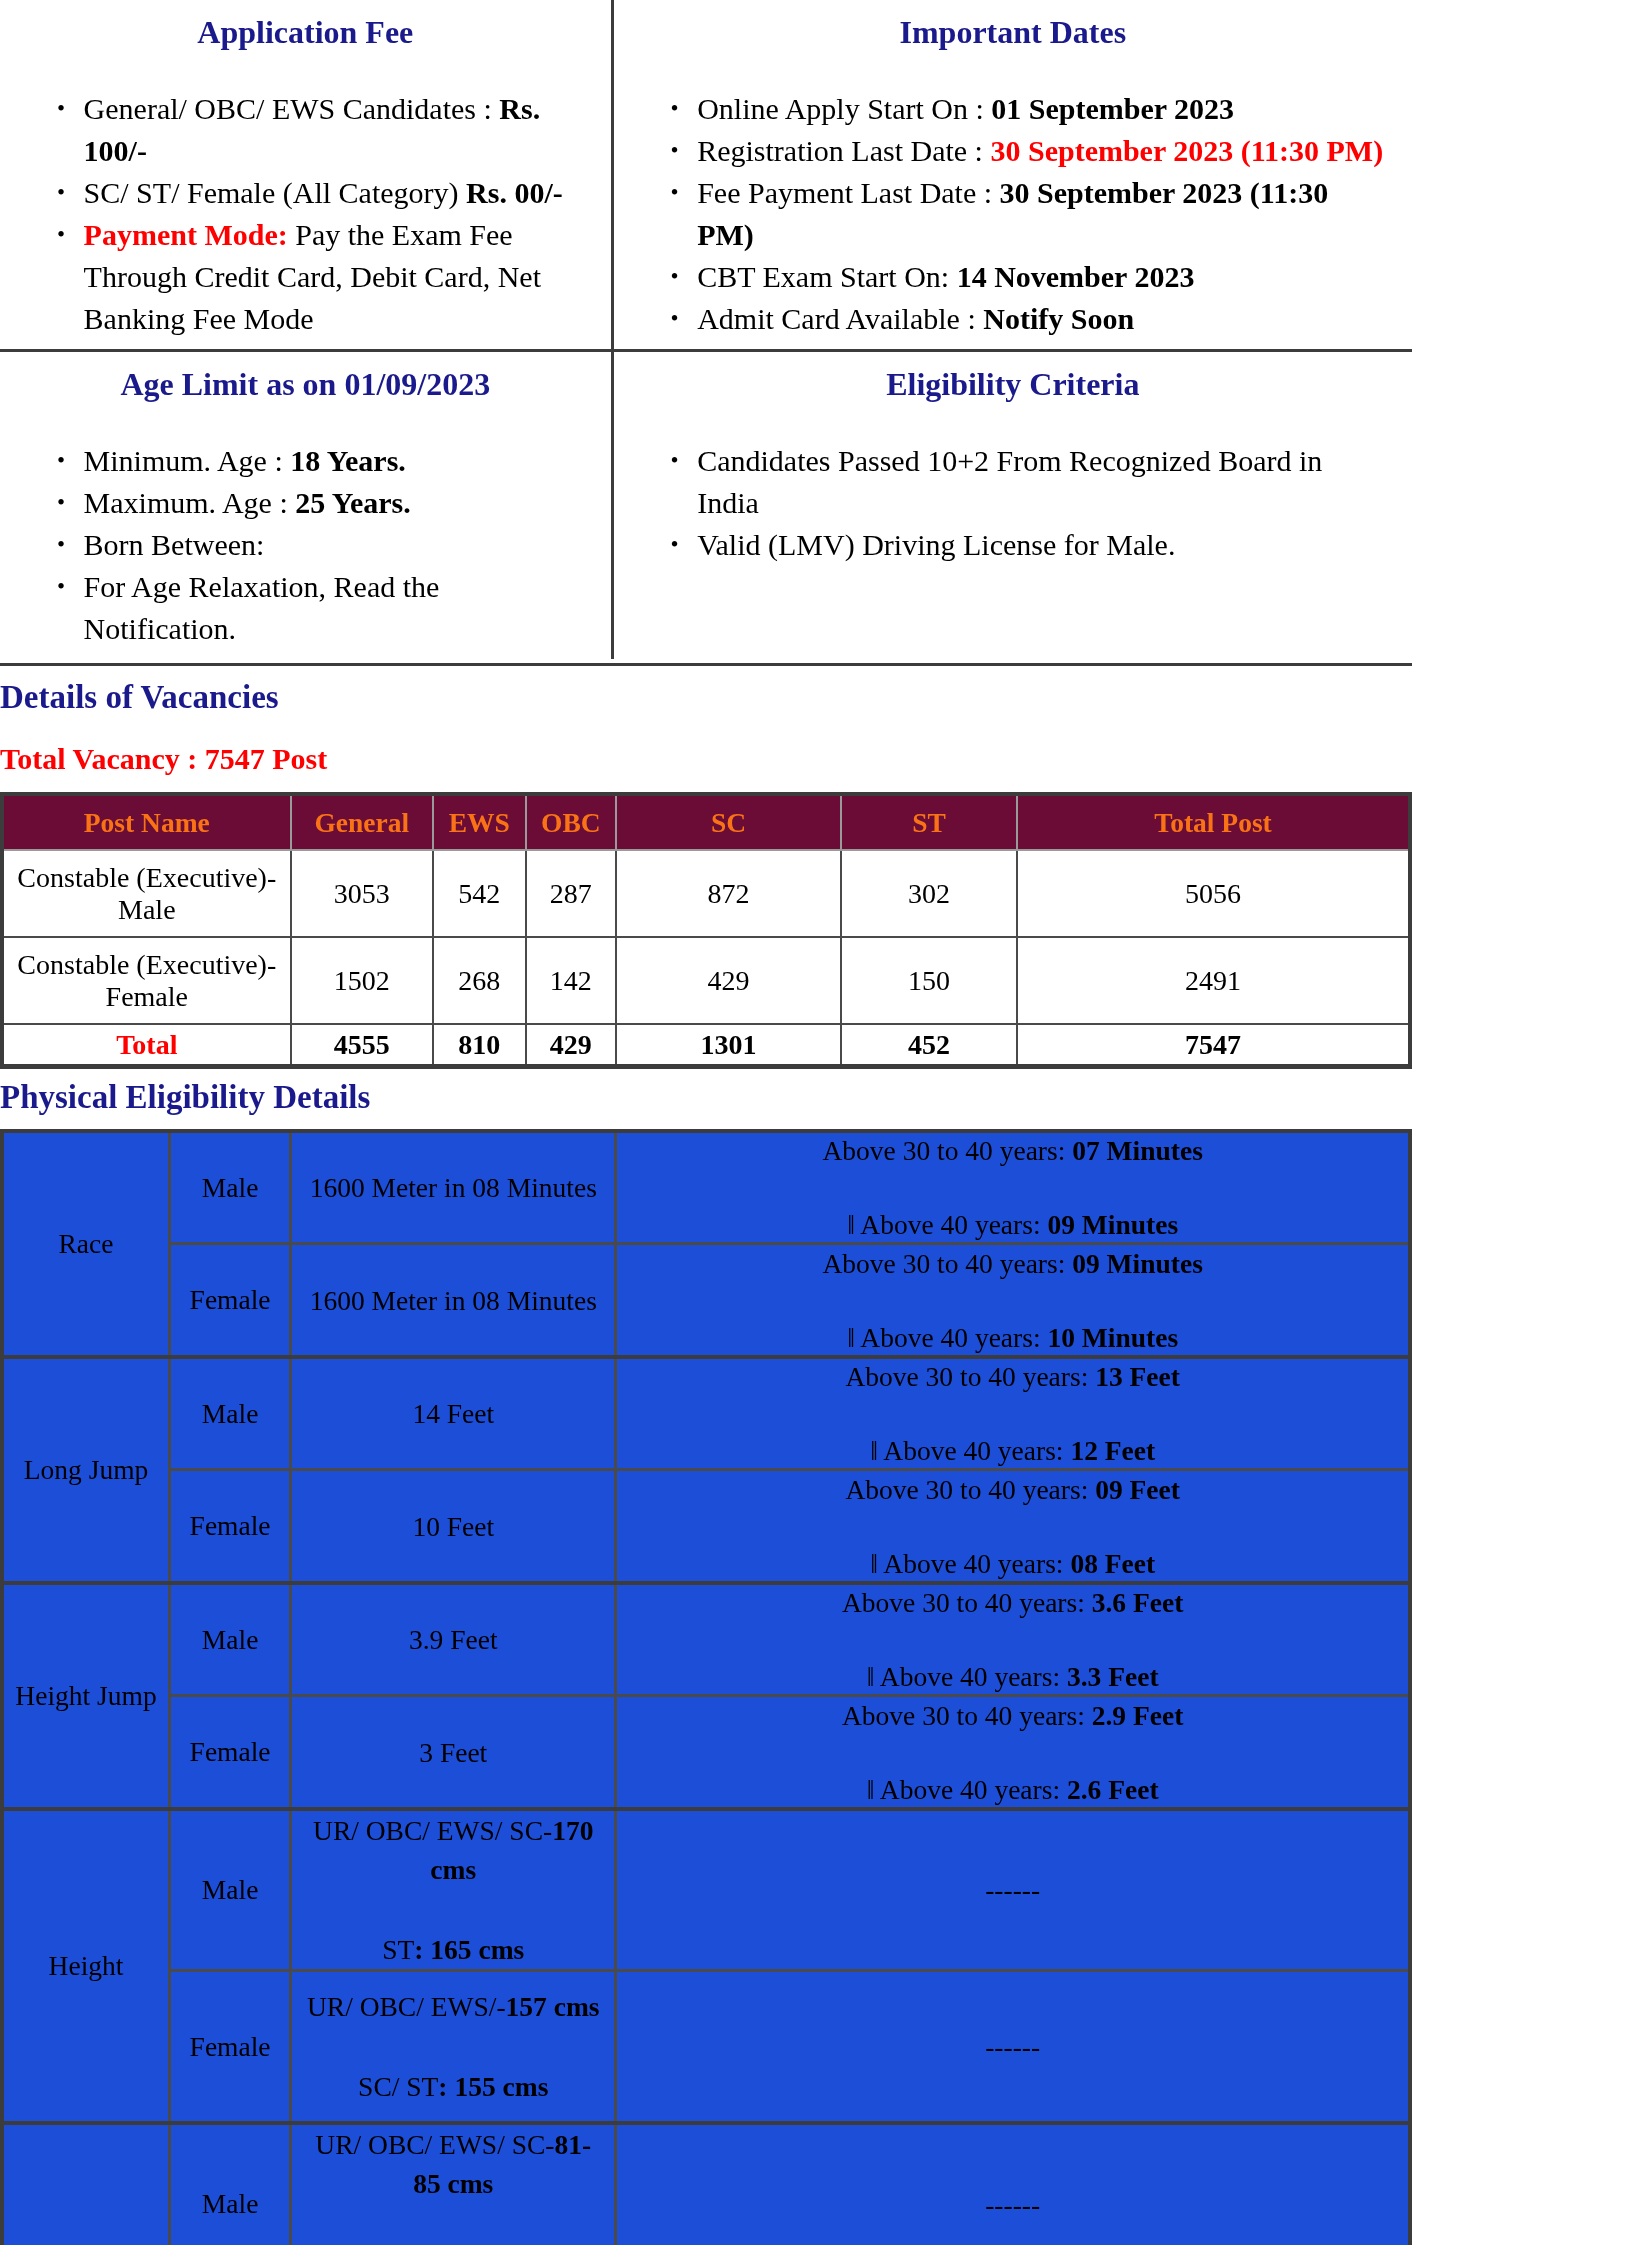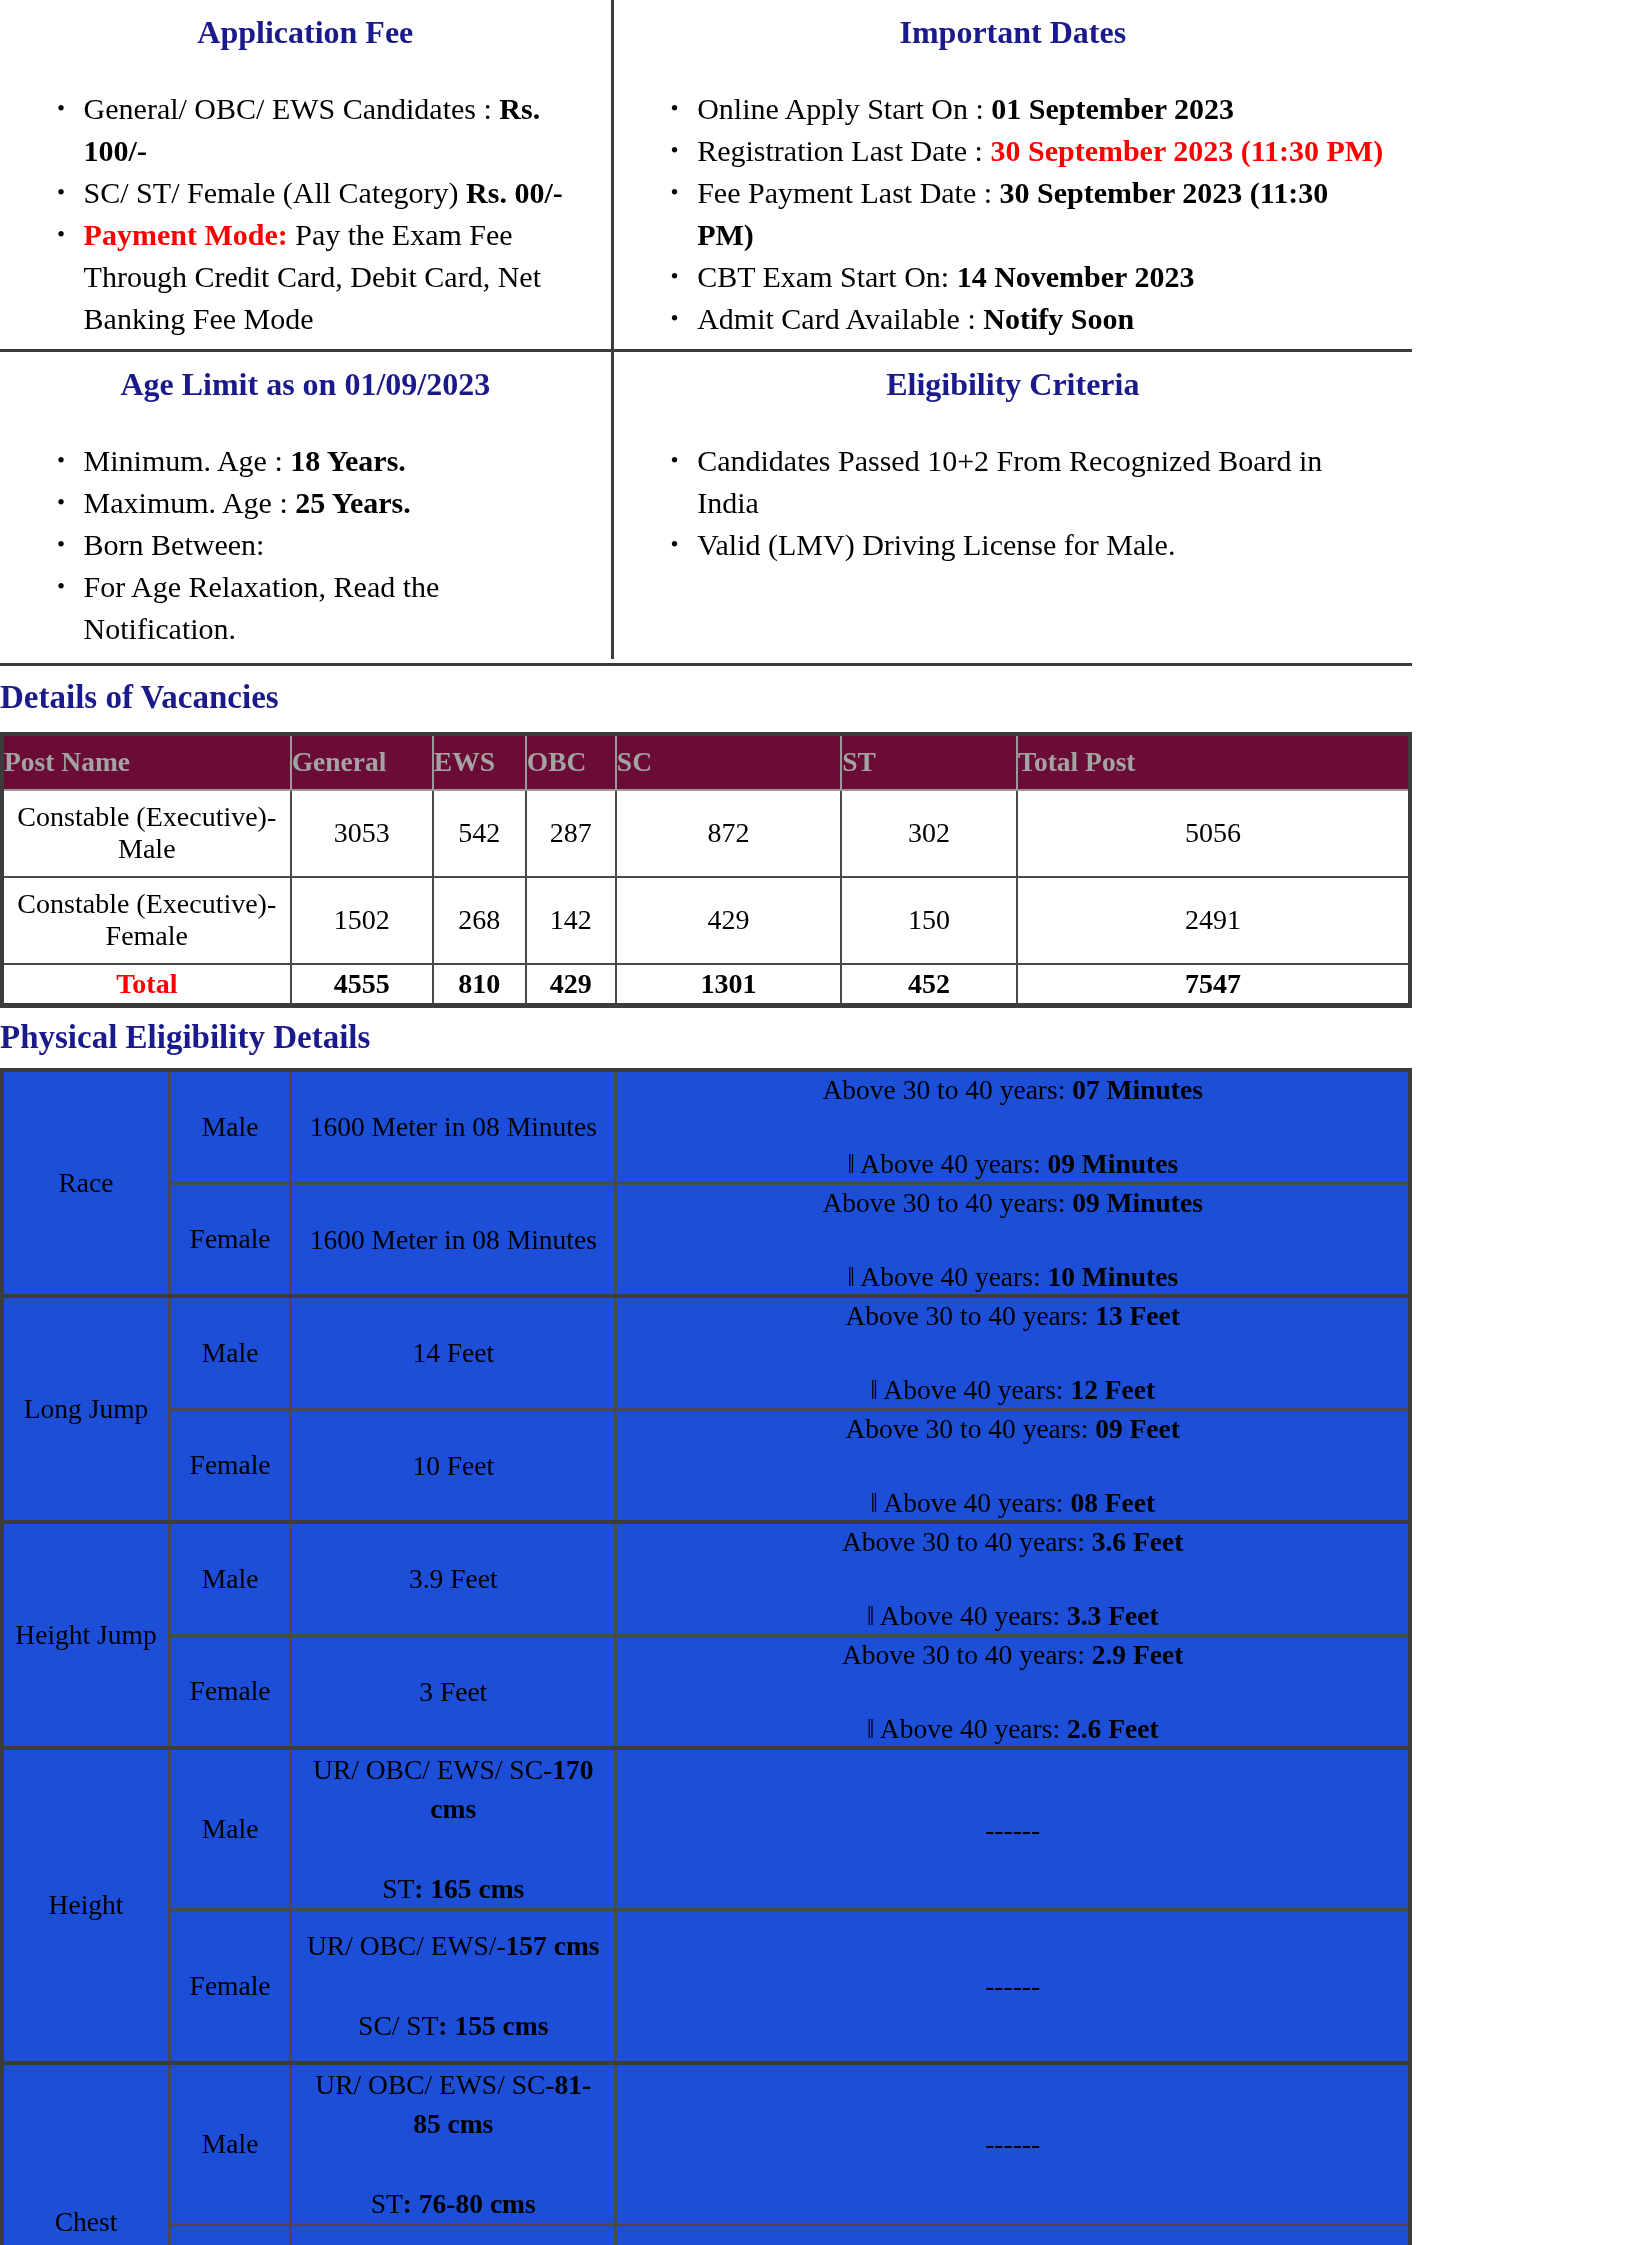--- a/index.html
+++ b/index.html
@@ -25,22 +25,22 @@
   ul.bullets li::before{content:"\2022";position:absolute;left:0;top:0;font-size:23px}
   .b{font-weight:bold}
   .red{color:var(--red)}
 
   
   .details-head{border-top:3.5px solid var(--border);margin-top:4.4px;text-align:left;padding:12.4px 0 16px 0}
   .section-title{font-size:33px;font-weight:bold;color:var(--navy)}
   .total-line{font-size:30px;font-weight:bold;color:var(--red);margin-top:26.6px}
 
   table.vacancy{width:100%;border-collapse:collapse;table-layout:fixed;border:4.4px solid var(--border)}
-  table.vacancy th{background:var(--maroon);color:#a3a3a3;font-size:27.5px;font-weight:bold;
-    height:56px;border:2.7px solid var(--hline);text-align:left;vertical-align:middle}
+  table.vacancy th{background:var(--maroon);color:#f97316;font-size:27.5px;font-weight:bold;
+    height:56px;border:2.7px solid var(--hline);text-align:center;vertical-align:middle}
   table.vacancy td{border:2.7px solid var(--grid);font-size:28px;text-align:center;vertical-align:middle}
   tr.vrow>td{height:87px}
   .post-inner{display:inline-block;max-width:310px}
   tr.vtotal>td{height:42px;font-weight:bold}
   tr.vtotal>td.first{color:var(--red)}
   table.vacancy{border-bottom-width:5.3px}
 
   
   .phys-head{text-align:left;padding:10.6px 0 12.4px 0}
   table.phys{width:100%;border-collapse:collapse;table-layout:fixed;border:4.4px solid var(--border);border-bottom:none}
@@ -107,20 +107,21 @@
                 <li><span>Valid (LMV) Driving License for Male.</span></li>
               </ul>
         </div>
       </td>
     </tr>
   </tbody>
     </table>
 
   <div class="details-head">
     <div class="section-title">Details of Vacancies</div>
+    <div class="total-line">Total Vacancy : 7547 Post</div>
   </div>
 
   <table class="vacancy">
     <colgroup>
       <col style="width:20.5%">
         <col style="width:10.1%">
         <col style="width:6.6%">
       <col style="width:6.4%">
         <col style="width:16.0%">
         <col style="width:12.5%">

